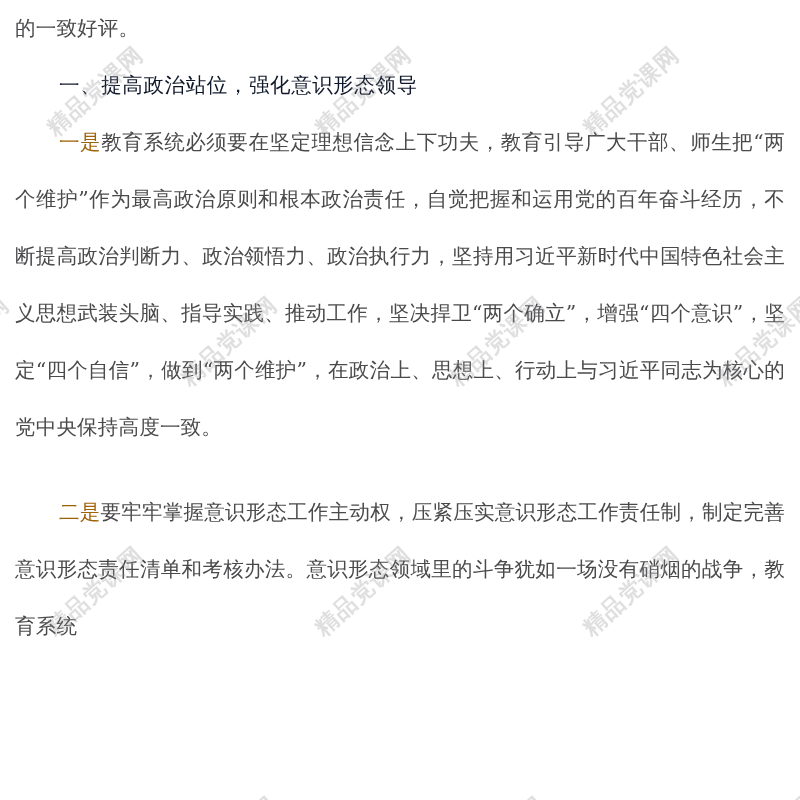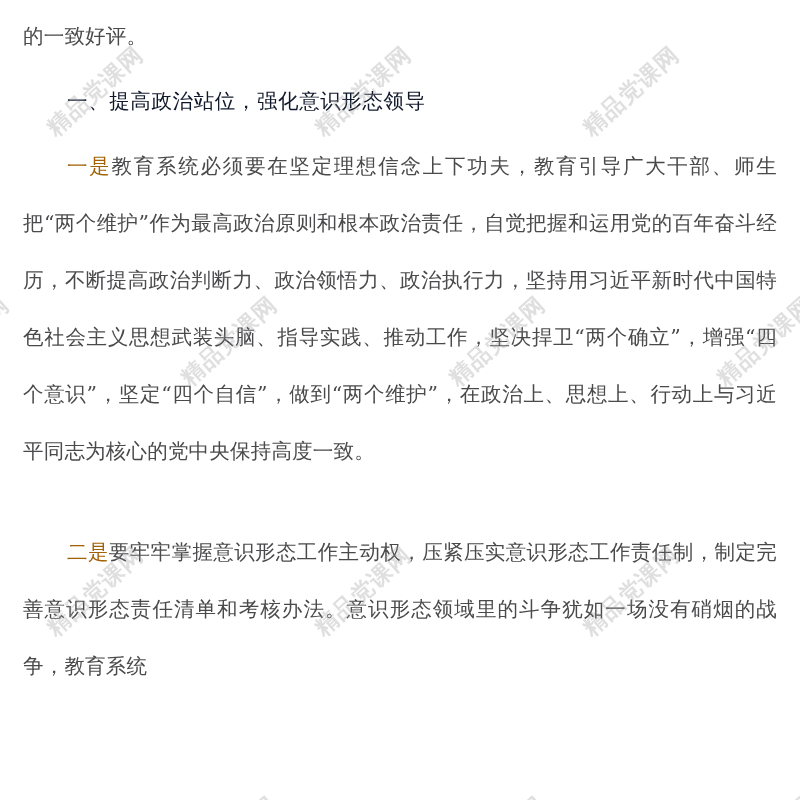--- a/index.html
+++ b/index.html
@@ -44,21 +44,21 @@
     padding: 0;
   }
   #doc-body {
     position: absolute;
     left: 15px;
     top: 0;
     width: 770px;
   }
 
   .para {
-    margin: 8px;
+    margin: 0;
     font-size: 20.5px;
     line-height: 57px;
     color: #4a4a4c;
     text-align: justify;
     text-justify: inter-ideograph;
     text-indent: 0;
     letter-spacing: 0.2px;
     font-family: "DejaVu Serif", "Liberation Serif", serif;
   }
   .para.indent {

